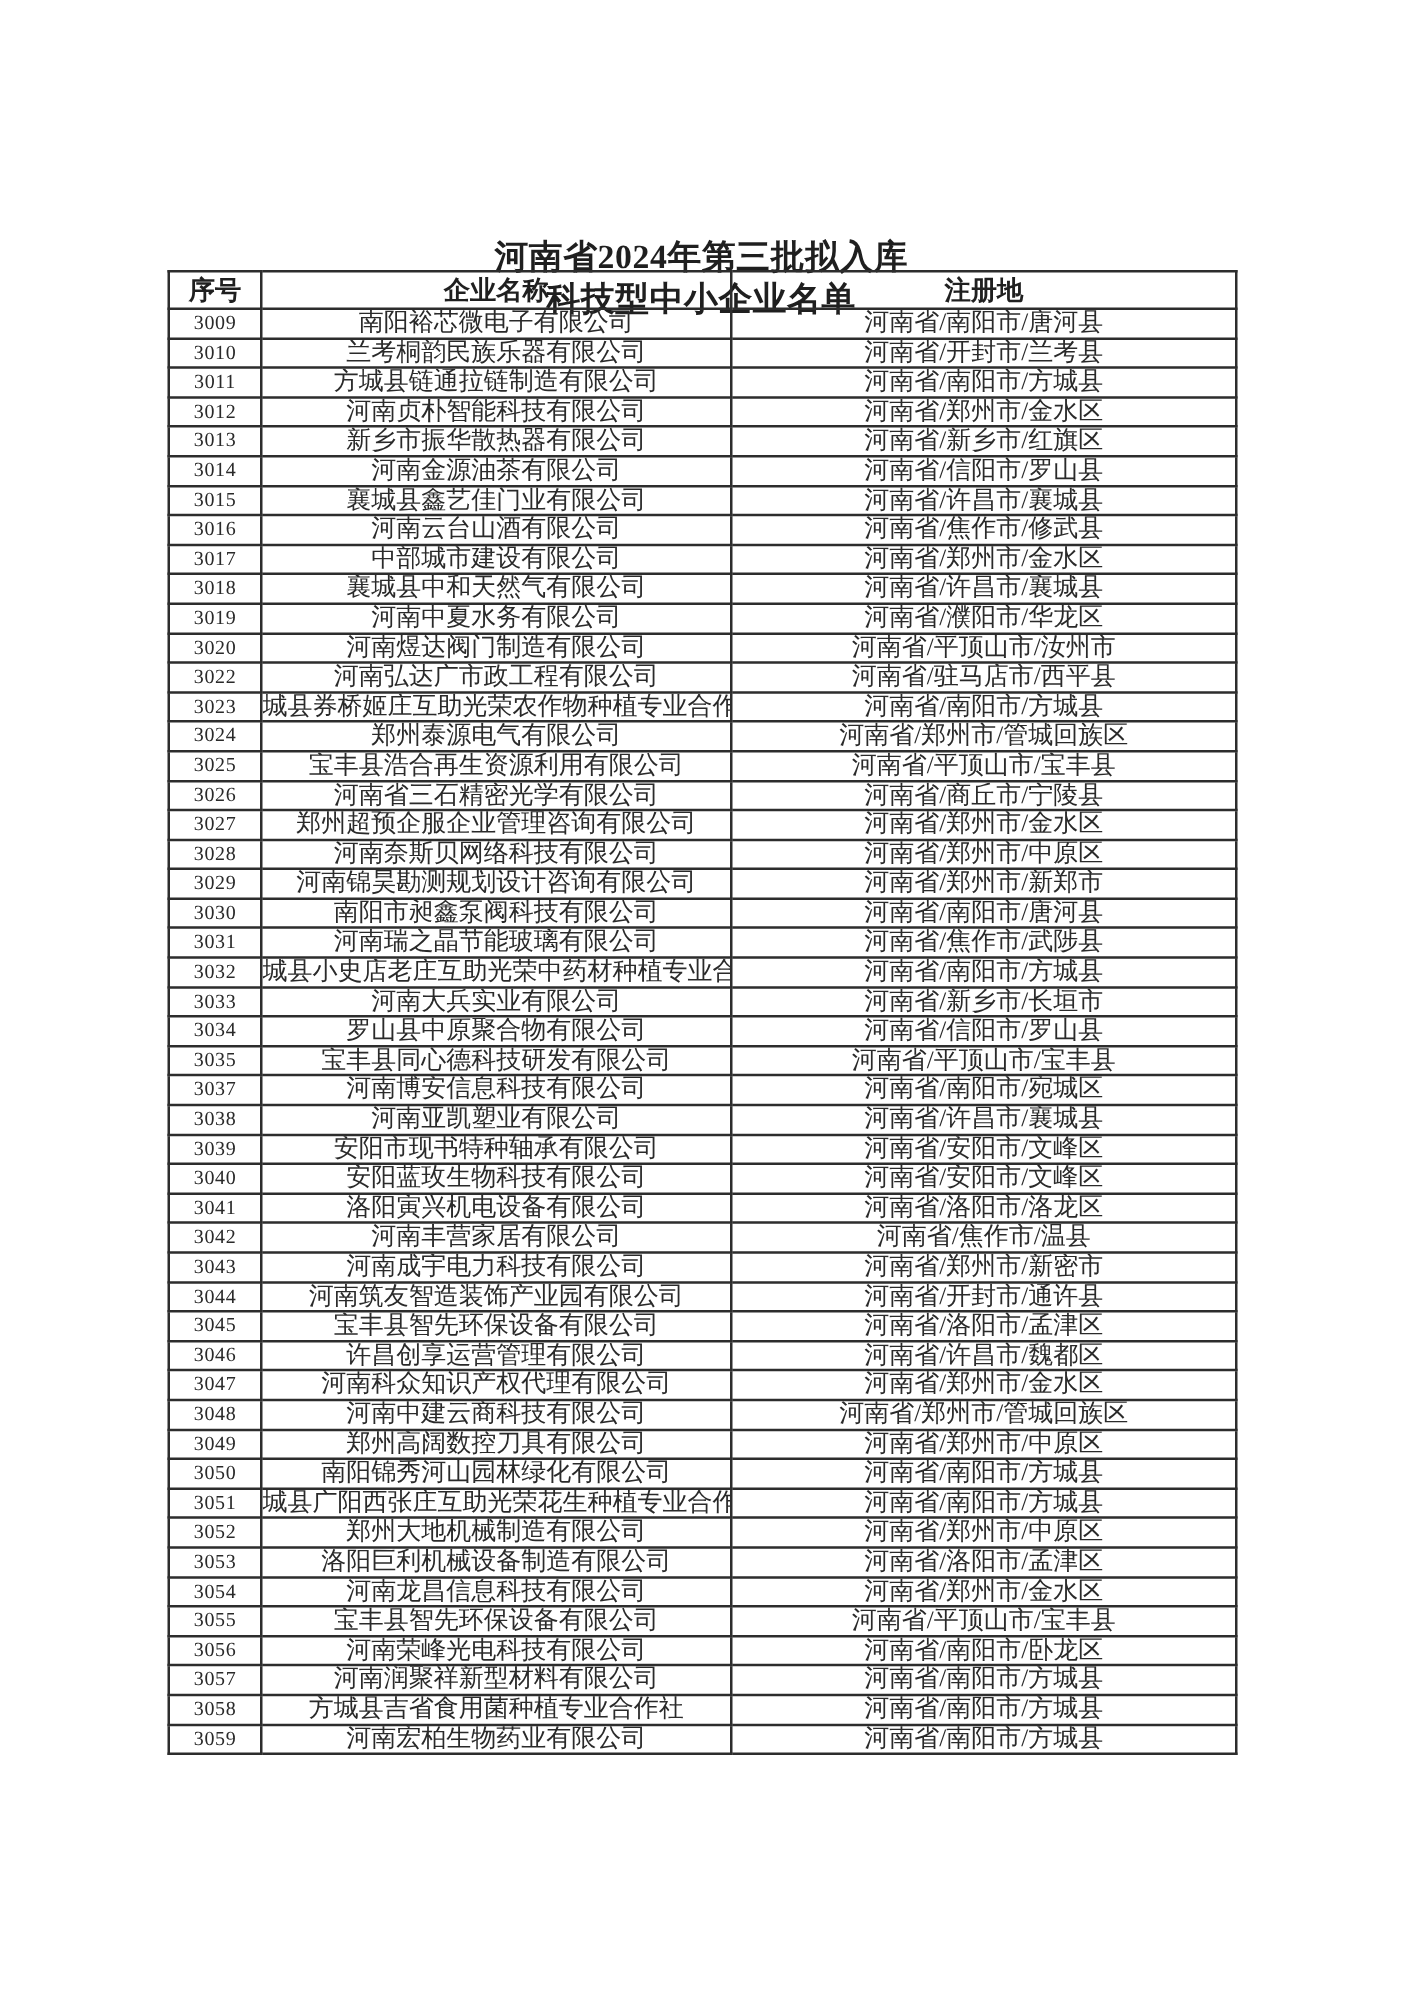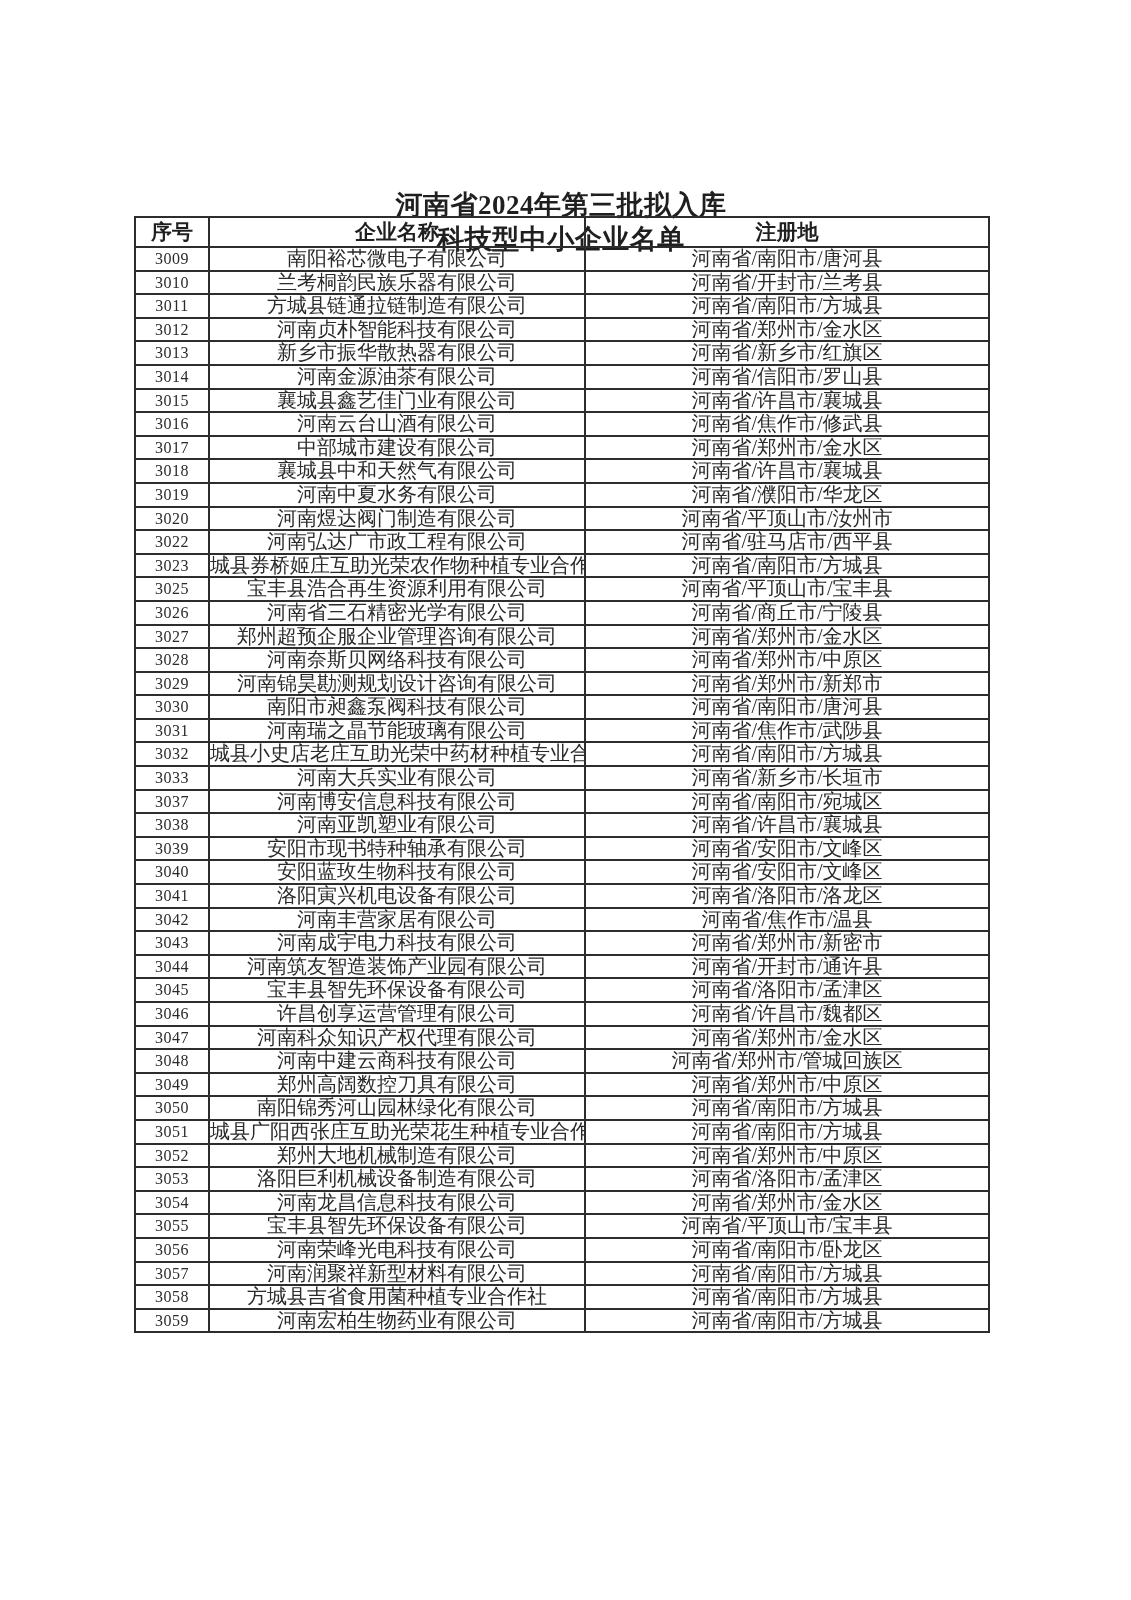--- a/index.html
+++ b/index.html
@@ -158,20 +158,25 @@
           <td class="serial">3022</td>
           <td>河南弘达广市政工程有限公司</td>
           <td>河南省/驻马店市/西平县</td>
         </tr>
         <tr>
           <td class="serial">3023</td>
           <td>城县券桥姬庄互助光荣农作物种植专业合作</td>
           <td>河南省/南阳市/方城县</td>
         </tr>
         <tr>
+          <td class="serial">3024</td>
+          <td>郑州泰源电气有限公司</td>
+          <td>河南省/郑州市/管城回族区</td>
+        </tr>
+        <tr>
           <td class="serial">3025</td>
           <td>宝丰县浩合再生资源利用有限公司</td>
           <td>河南省/平顶山市/宝丰县</td>
         </tr>
         <tr>
           <td class="serial">3026</td>
           <td>河南省三石精密光学有限公司</td>
           <td>河南省/商丘市/宁陵县</td>
         </tr>
         <tr>
@@ -203,20 +208,30 @@
           <td class="serial">3032</td>
           <td>城县小史店老庄互助光荣中药材种植专业合作</td>
           <td>河南省/南阳市/方城县</td>
         </tr>
         <tr>
           <td class="serial">3033</td>
           <td>河南大兵实业有限公司</td>
           <td>河南省/新乡市/长垣市</td>
         </tr>
         <tr>
+          <td class="serial">3034</td>
+          <td>罗山县中原聚合物有限公司</td>
+          <td>河南省/信阳市/罗山县</td>
+        </tr>
+        <tr>
+          <td class="serial">3035</td>
+          <td>宝丰县同心德科技研发有限公司</td>
+          <td>河南省/平顶山市/宝丰县</td>
+        </tr>
+        <tr>
           <td class="serial">3037</td>
           <td>河南博安信息科技有限公司</td>
           <td>河南省/南阳市/宛城区</td>
         </tr>
         <tr>
           <td class="serial">3038</td>
           <td>河南亚凯塑业有限公司</td>
           <td>河南省/许昌市/襄城县</td>
         </tr>
         <tr>

